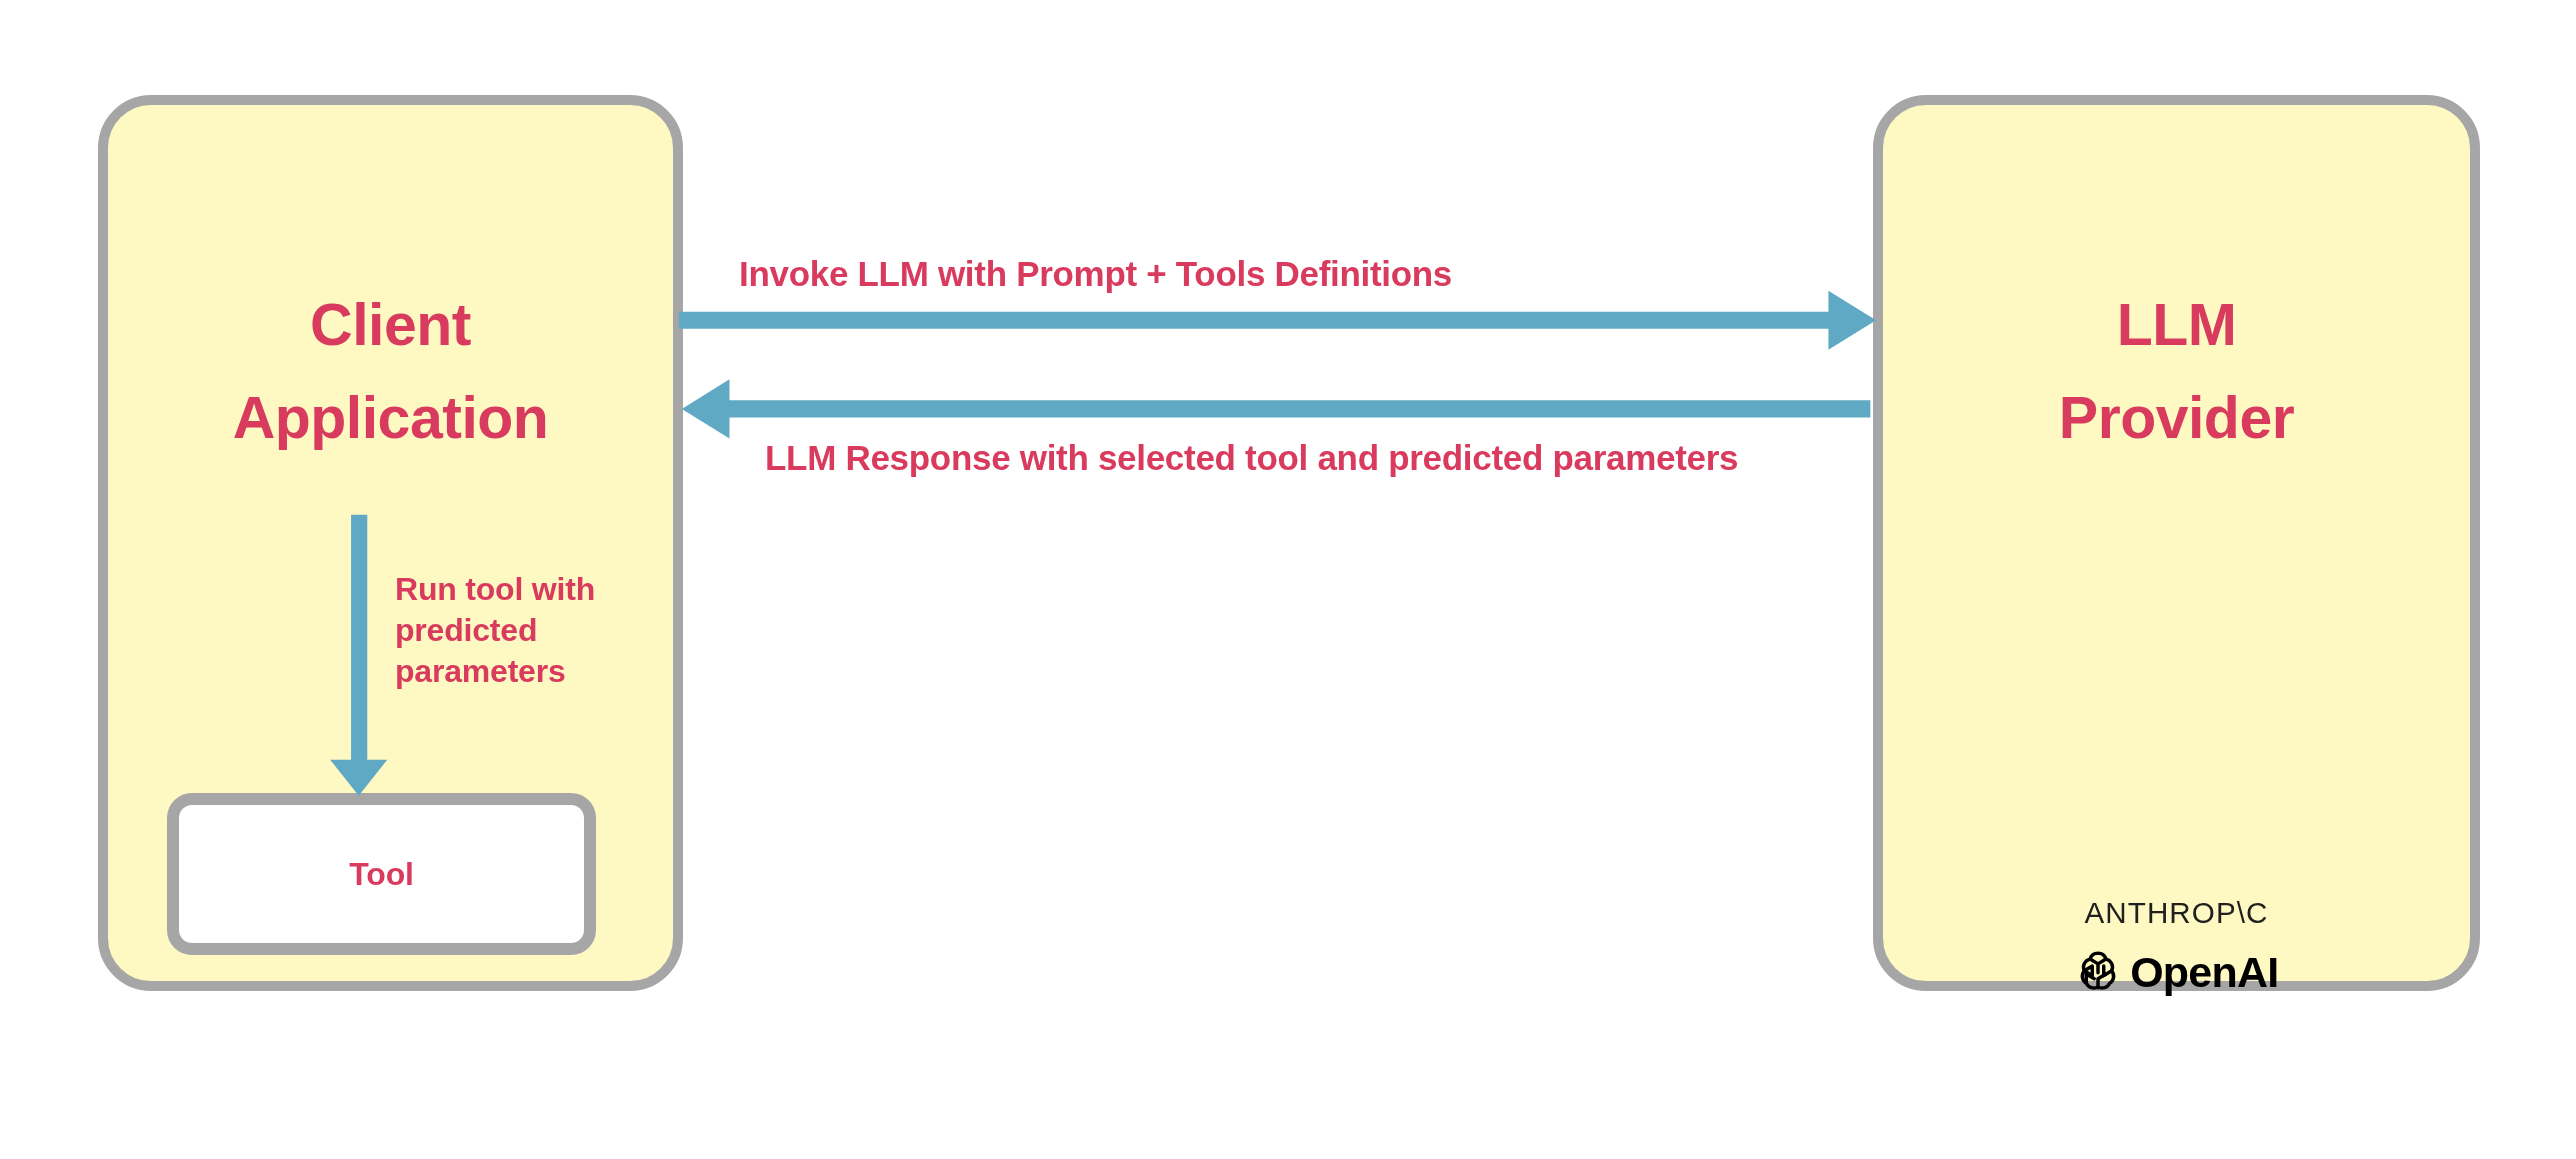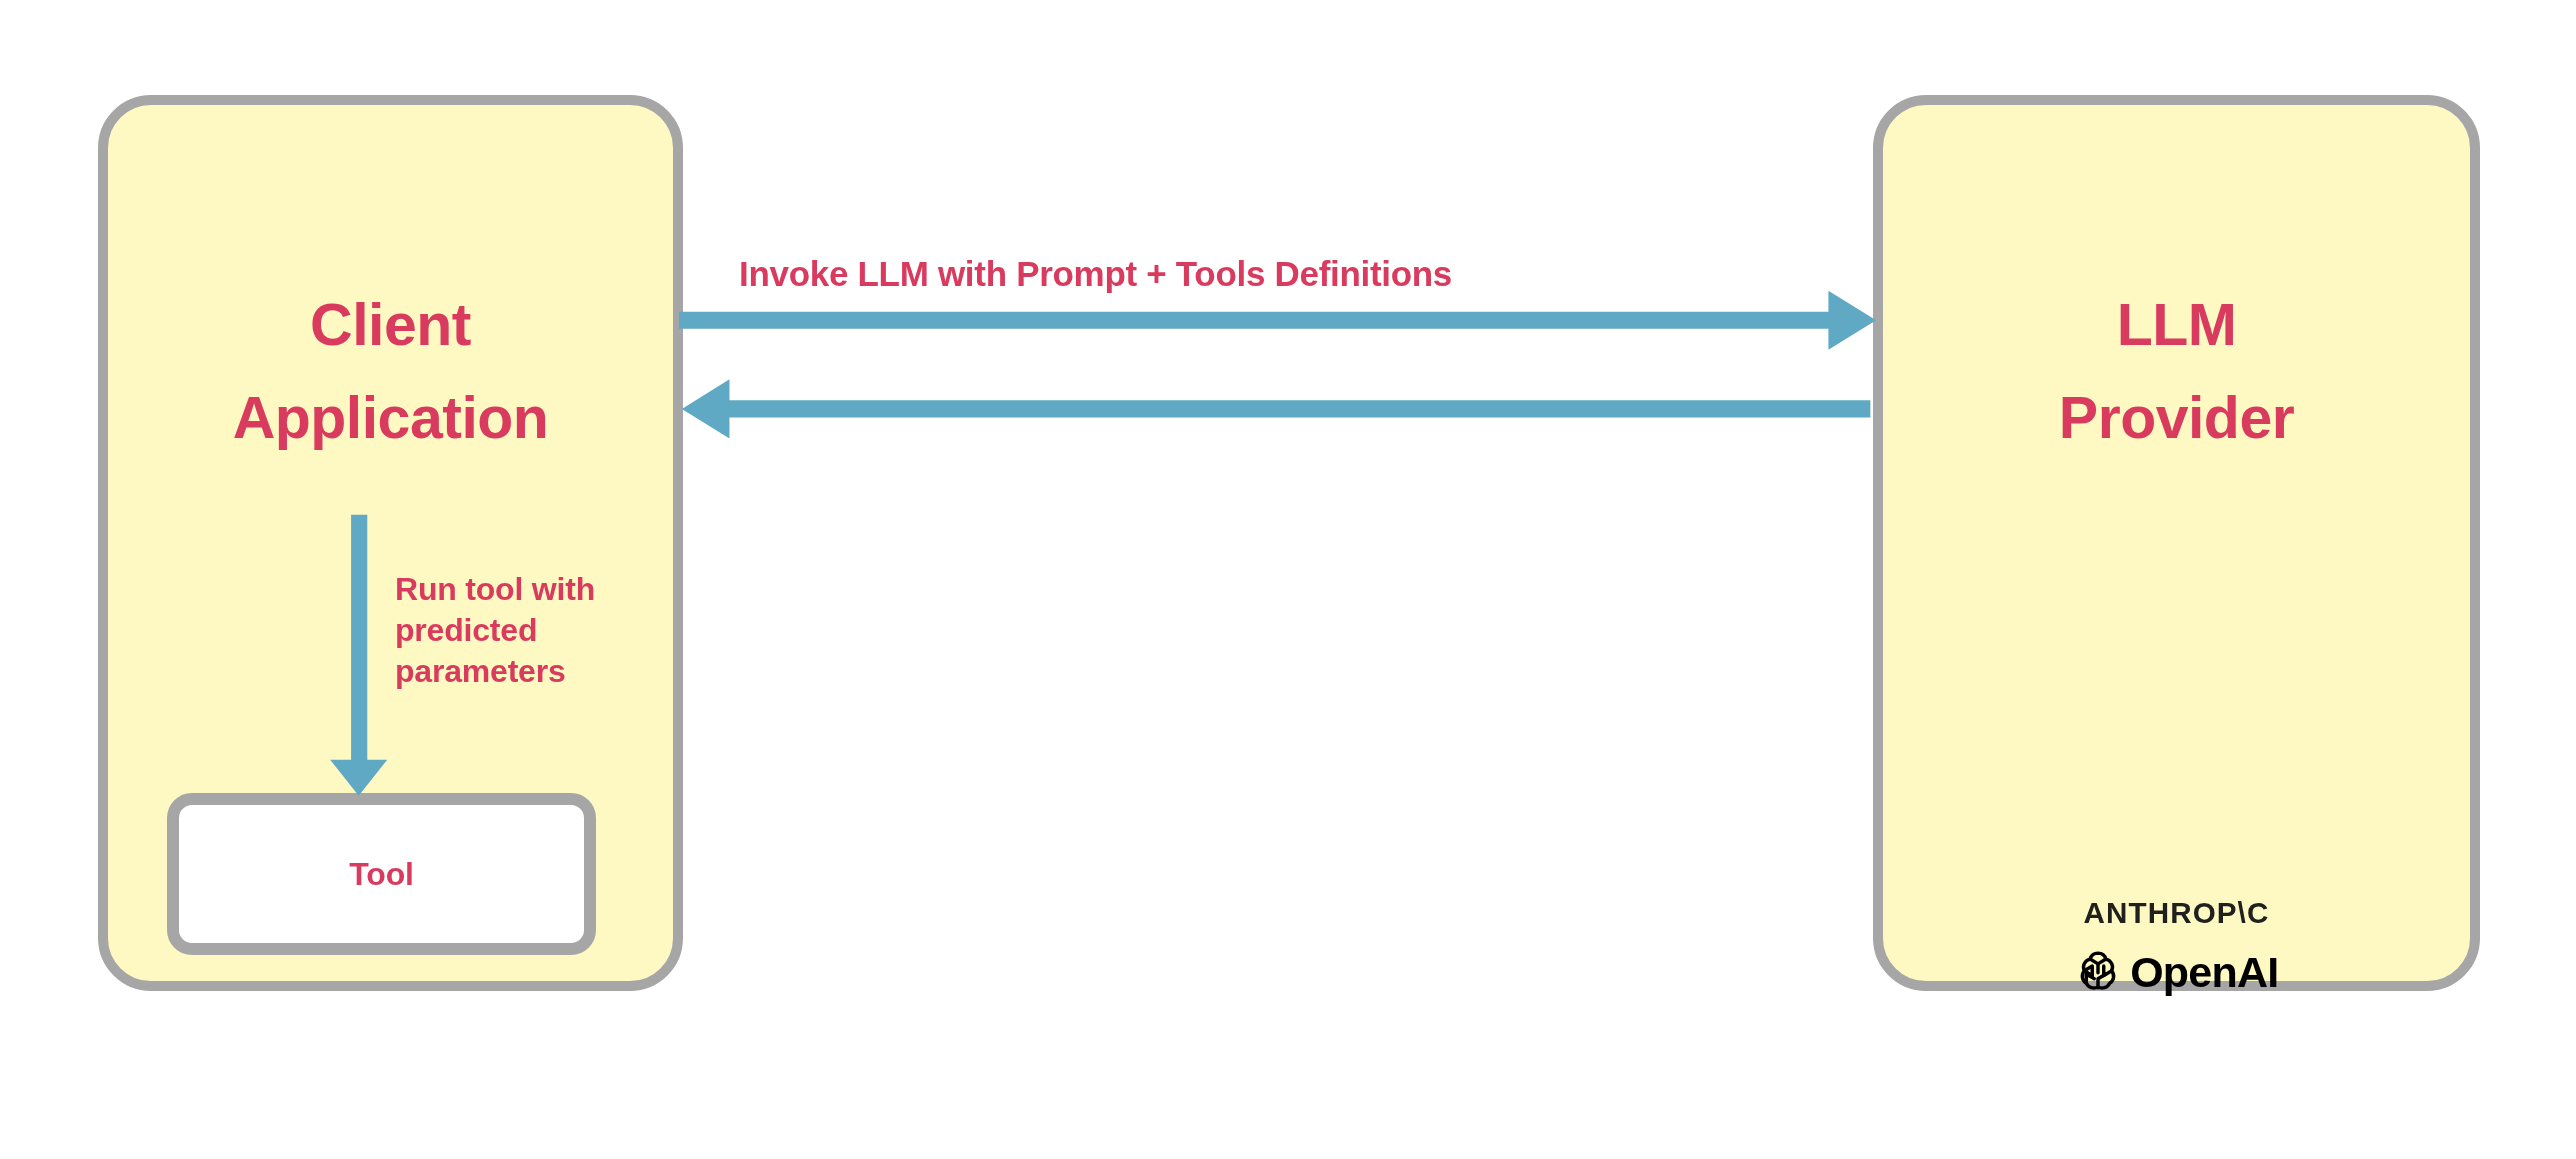--- a/index.html
+++ b/index.html
@@ -119,21 +119,21 @@
 
   
   #anthropic-logo {
     position: absolute;
     left: 0;
     top: 791px;
     width: 100%;
     text-align: center;
     color: #20201e;
     font-size: 29.6px;
-    font-weight: 700;
+    font-weight: 400;
     letter-spacing: 1.1px;
   }
   #openai-logo {
     position: absolute;
     left: 0;
     top: 842px;
     width: 100%;
     display: flex;
     align-items: center;
     justify-content: center;
@@ -207,17 +207,18 @@
       <polygon fill="#5fa9c4" points="1962,420 765,420 765,398 715,429 765,460 765,438 1962,438"></polygon>
     </g>
 
     <g>
       <polygon fill="#5fa9c4" points="368,540 385,540 385,797 406,797 376,835 346,797 368,797"></polygon>
     </g>
   </svg>
 
   <div class="edge-label" id="label-invoke">Invoke LLM with Prompt + Tools Definitions</div>
 
+  <div class="edge-label" id="label-response">LLM Response with selected tool and predicted parameters</div>
 
   <div class="edge-label" id="label-runtool">Run tool with predicted parameters</div>
 
 </div>
 
 
 </body></html>

